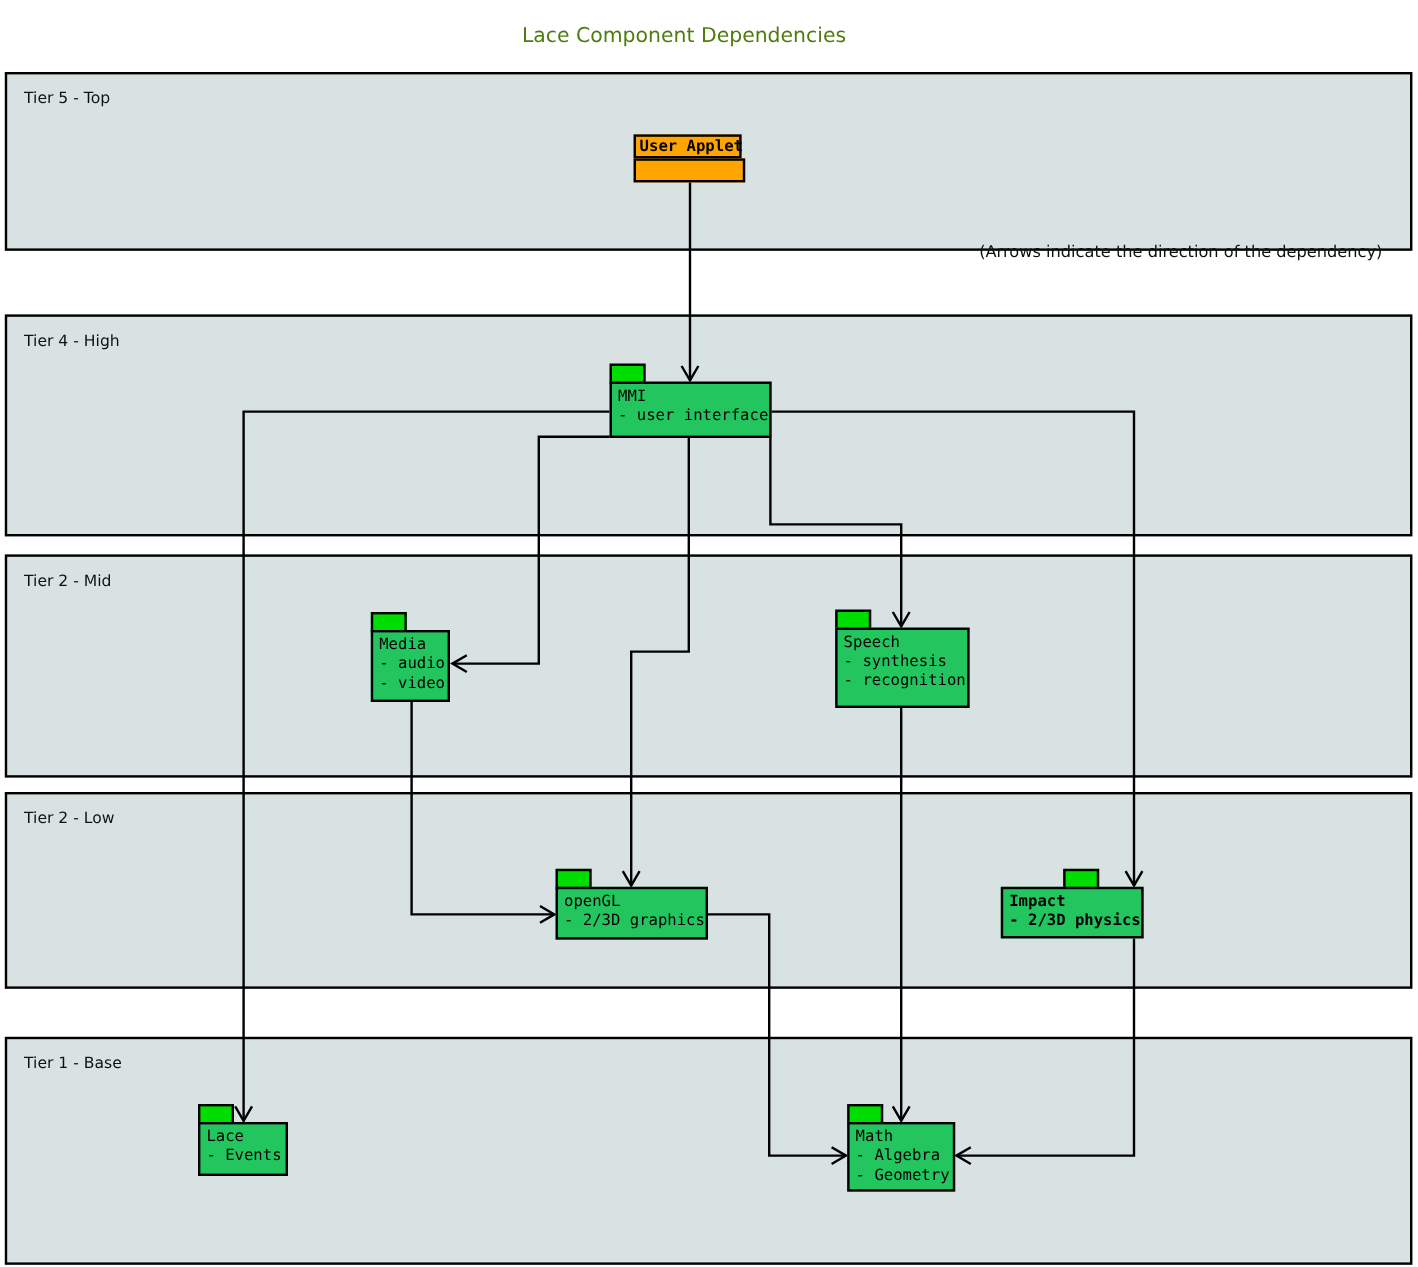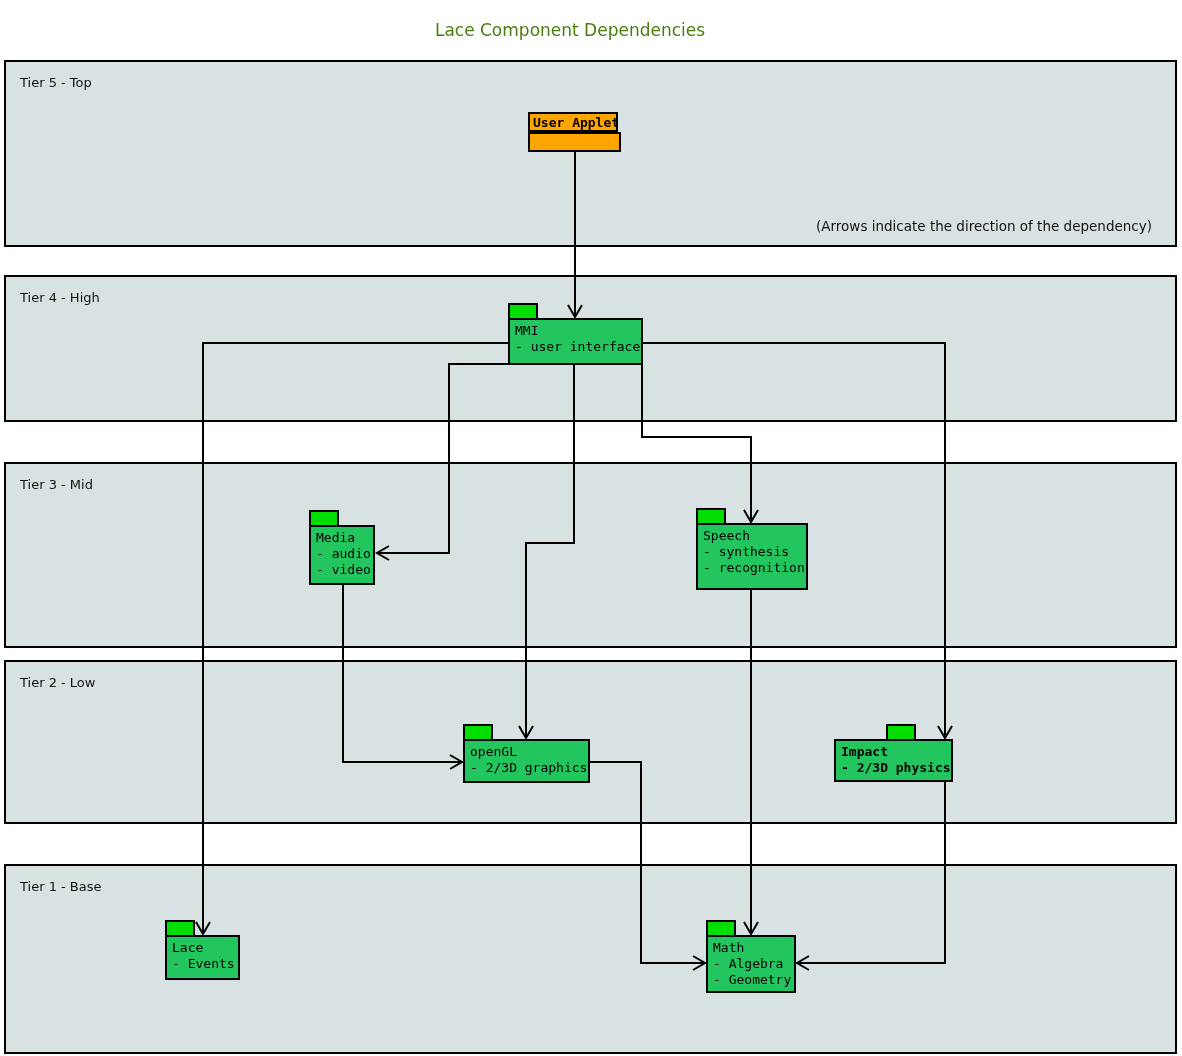--- a/index.html
+++ b/index.html
@@ -36,21 +36,21 @@
   }
   .tier-label {
     position: absolute;
     left: 14px;
     top: 13px;
     font-size: 13px;
     color: #111111;
   }
   .annotation {
     position: absolute;
-    top: 218px;
+    top: 202px;
     right: 30px;
     font-size: 13.5px;
     color: #111111;
     z-index: 3;
   }
   #connectors {
     position: absolute;
     left: 0; top: 0;
     width: 1182px;
     height: 1056px;
@@ -102,28 +102,28 @@
     box-sizing: border-box;
   }
 </style>
 </head>
 <body>
 
 <div id="canvas">
 
   <div class="diagram-title">Lace Component Dependencies</div>
 
-  <div class="tier" style="top:60px;height:187px;">
+  <div class="tier" style="top:60px;height:149px;">
     <div class="tier-label">Tier 5 - Top</div>
   </div>
-  <div class="tier" style="top:275px;height:147px;">
+  <div class="tier" style="top:262px;height:185px;">
     <div class="tier-label">Tier 4 - High</div>
   </div>
   <div class="tier" style="top:462px;height:186px;">
-    <div class="tier-label">Tier 3 - Mid</div>
+    <div class="tier-label">Tier 2 - Mid</div>
   </div>
   <div class="tier" style="top:660px;height:164px;">
     <div class="tier-label">Tier 2 - Low</div>
   </div>
   <div class="tier" style="top:864px;height:190px;">
     <div class="tier-label">Tier 1 - Base</div>
   </div>
 
   <div class="annotation">(Arrows indicate the direction of the dependency)</div>
 

